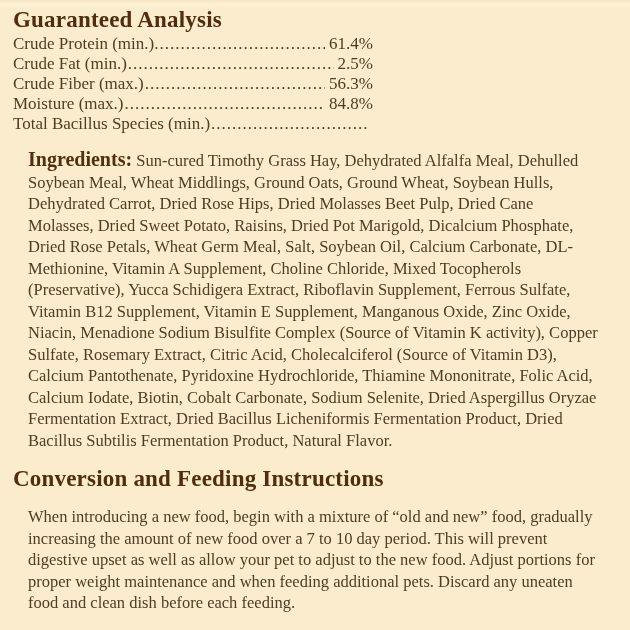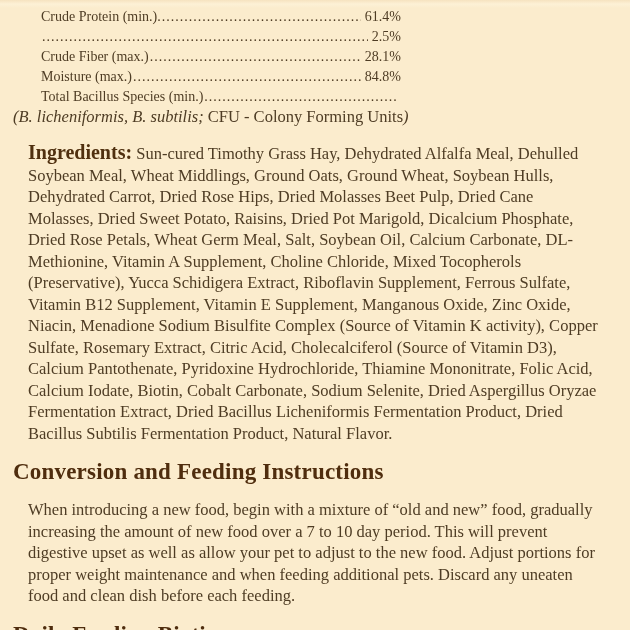--- a/index.html
+++ b/index.html
@@ -24,24 +24,23 @@
     font-weight: bold;
     color: #4f2d0e;
     line-height: 25px;
     letter-spacing: 0.2px;
     margin: 0 0 2px 0;
   }
   .ga-row {
     display: flex;
     align-items: flex-start;
     width: 360px;
-    font-size: 14px;
+    font-size: 17px;
     line-height: 20px;
     white-space: nowrap;
-    margin-left: 28px;
   }
   .feeding-row {
     display: flex;
     align-items: baseline;
     width: 525px;
     font-size: 17px;
     line-height: 21px;
     white-space: nowrap;
   }
   .dot-leader {
@@ -68,48 +67,47 @@
     color: #50300f;
     line-height: 1;
   }
 </style>
 </head>
 <body>
 
 <div class="label-sheet">
 
   <div class="section">
+    <h2 class="section-title">Guaranteed Analysis</h2>
 
     <div class="ga-row">
       <span>Crude Protein (min.).</span>
       <span class="dot-leader">........................................................................................................................</span>
       <span class="row-value">61.4%</span>
     </div>
     <div class="ga-row">
+      <span>Crude Fat (min.)</span>
       <span class="dot-leader">........................................................................................................................</span>
       <span class="row-value">2.5%</span>
     </div>
     <div class="ga-row">
       <span>Crude Fiber (max.)</span>
       <span class="dot-leader">........................................................................................................................</span>
-      <span class="row-value">28.1%</span>
+      <span class="row-value">56.3%</span>
     </div>
     <div class="ga-row">
       <span>Moisture (max.)</span>
       <span class="dot-leader">........................................................................................................................</span>
       <span class="row-value">84.8%</span>
     </div>
     <div class="ga-row">
       <span>Total Bacillus Species (min.)</span>
       <span class="dot-leader">........................................................................................................................</span>
     </div>
 
-    <div class="ga-note">
-      <span class="italic">(B. licheniformis, B. subtilis;</span><span> CFU - Colony Forming Units</span><span class="italic">)</span>
-    </div>
   </div>
 
   <div class="section">
     <p class="body-paragraph"><span class="inline-heading">Ingredients:</span><span> Sun-cured Timothy Grass Hay, Dehydrated Alfalfa Meal, Dehulled Soybean Meal, Wheat Middlings, Ground Oats, Ground Wheat, Soybean Hulls, Dehydrated Carrot, Dried Rose Hips, Dried Molasses Beet Pulp, Dried Cane Molasses, Dried Sweet Potato, Raisins, Dried Pot Marigold, Dicalcium Phosphate, Dried Rose Petals, Wheat Germ Meal, Salt, Soybean Oil, Calcium Carbonate, DL-Methionine, Vitamin A Supplement, Choline Chloride, Mixed Tocopherols (Preservative), Yucca Schidigera Extract, Riboflavin Supplement, Ferrous Sulfate, Vitamin B12 Supplement, Vitamin E Supplement, Manganous Oxide, Zinc Oxide, Niacin, Menadione Sodium Bisulfite Complex (Source of Vitamin K activity), Copper Sulfate, Rosemary Extract, Citric Acid, Cholecalciferol (Source of Vitamin D3), Calcium Pantothenate, Pyridoxine Hydrochloride, Thiamine Mononitrate, Folic Acid, Calcium Iodate, Biotin, Cobalt Carbonate, Sodium Selenite, Dried Aspergillus Oryzae Fermentation Extract, Dried Bacillus Licheniformis Fermentation Product, Dried Bacillus Subtilis Fermentation Product, Natural Flavor.</span></p>
   </div>
 
   <div class="section">
     <h2 class="section-title">Conversion and Feeding Instructions</h2>
     <p class="body-paragraph">When introducing a new food, begin with a mixture of “old and new” food, gradually increasing the amount of new food over a 7 to 10 day period. This will prevent digestive upset as well as allow your pet to adjust to the new food. Adjust portions for proper weight maintenance and when feeding additional pets. Discard any uneaten food and clean dish before each feeding.</p>
   </div>

